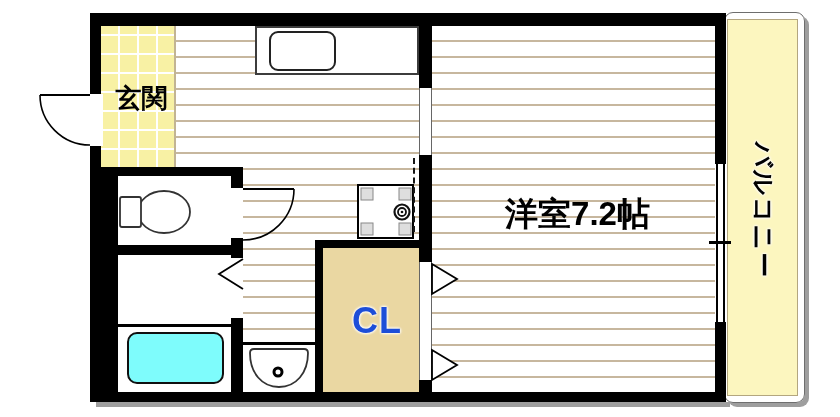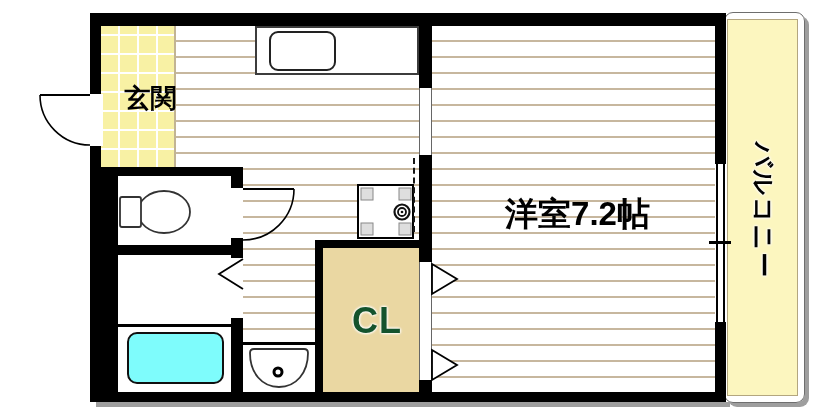--- a/index.html
+++ b/index.html
@@ -62,23 +62,23 @@
   .window-tick{left:709px;top:241px;width:22px;height:2.5px;background:#000;}
   
   .balcony-outer{
     left:724px;top:12px;width:81px;height:391px;border:1.5px solid #6e6e6e;border-radius:9px;
     box-shadow:4px 4px 0 var(--shadow,#9e9e9e);
   }
   .balcony-fill{left:727px;top:19px;width:71px;height:377px;background:var(--balcony-floor,#fcf6bf);border:1px solid #b3a67f;}
   .building-shadow{left:96px;top:402px;width:634px;height:5px;background:var(--shadow,#9e9e9e);}
   
   .lbl{color:#000;font-weight:bold;text-align:center;white-space:nowrap;}
-  .lbl-genkan{left:113px;top:81px;width:75px;font-size:26px;text-align:center;}
+  .lbl-genkan{left:104px;top:81px;width:75px;font-size:26px;text-align:center;}
   .lbl-west{left:432px;top:192px;width:283px;font-size:33px;padding-left:8px;}
-  .lbl-cl{left:323px;top:300px;width:108px;font-size:36px;color:#14532d;
+  .lbl-cl{left:323px;top:300px;width:108px;font-size:36px;color:#1d4ed8;
           text-shadow:0 0 3px #fff,0 0 3px #fff,0 0 3px #fff;letter-spacing:1px;}
   .lbl-balcony{left:683px;top:194px;width:160px;font-size:25px;transform:rotate(90deg);
           text-shadow:0 0 3px #fff,0 0 3px #fff,0 0 3px #fff;letter-spacing:2px;}
   svg.overlay{left:0;top:0;}
 </style>
 </head>
 <body>
 
 <div id="plan">
 

